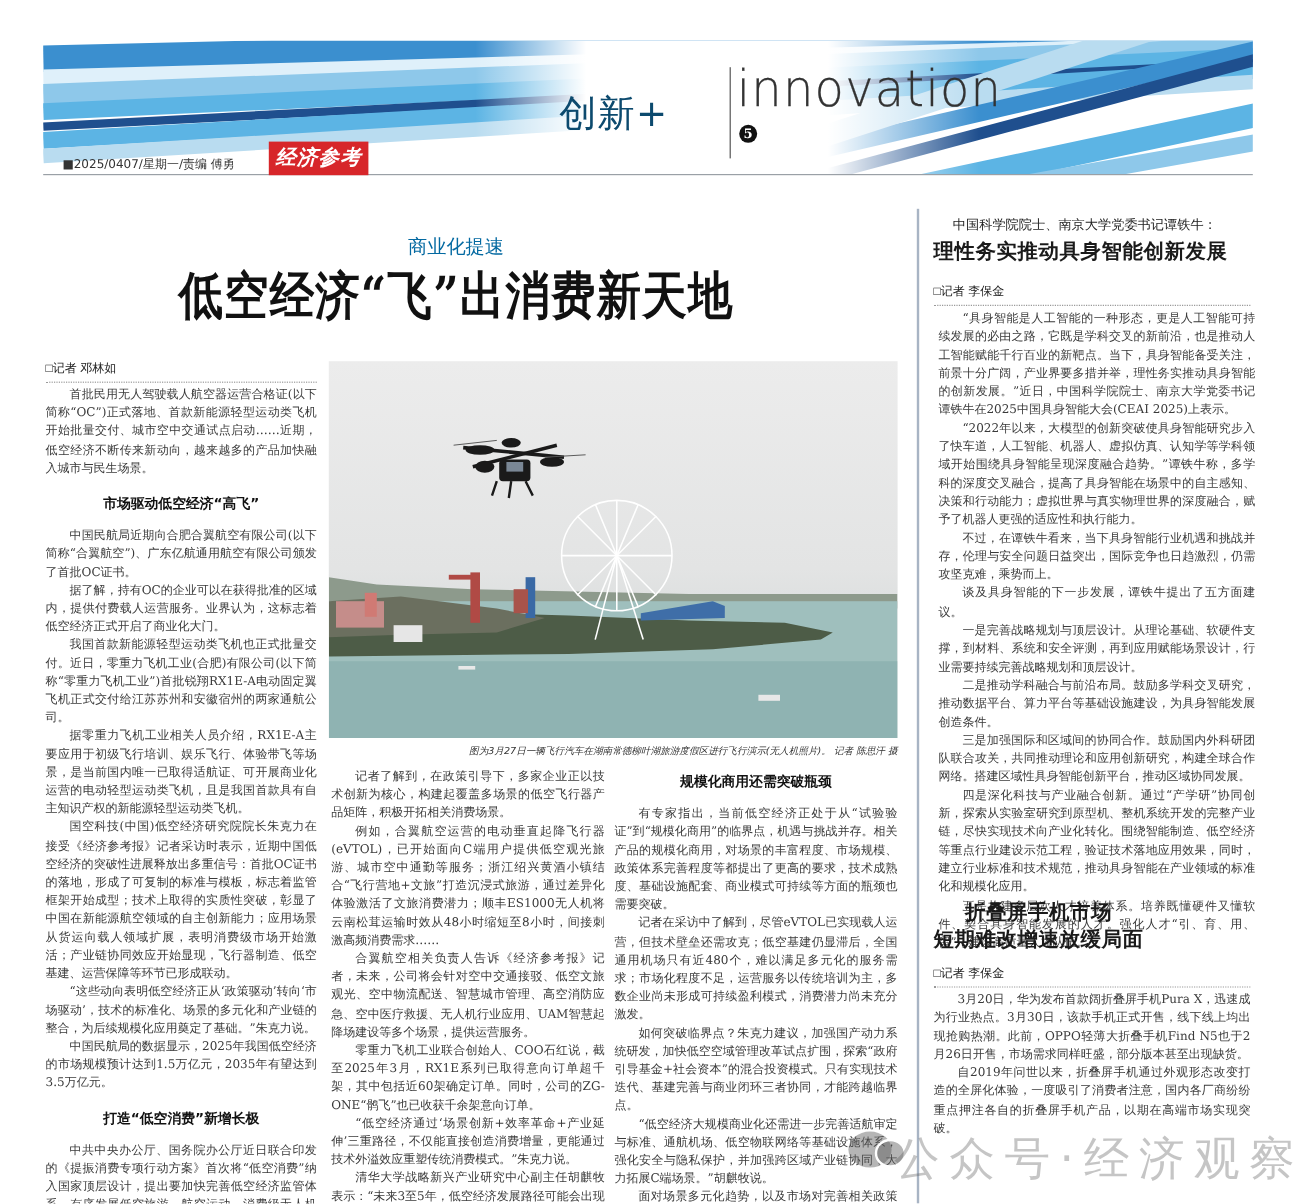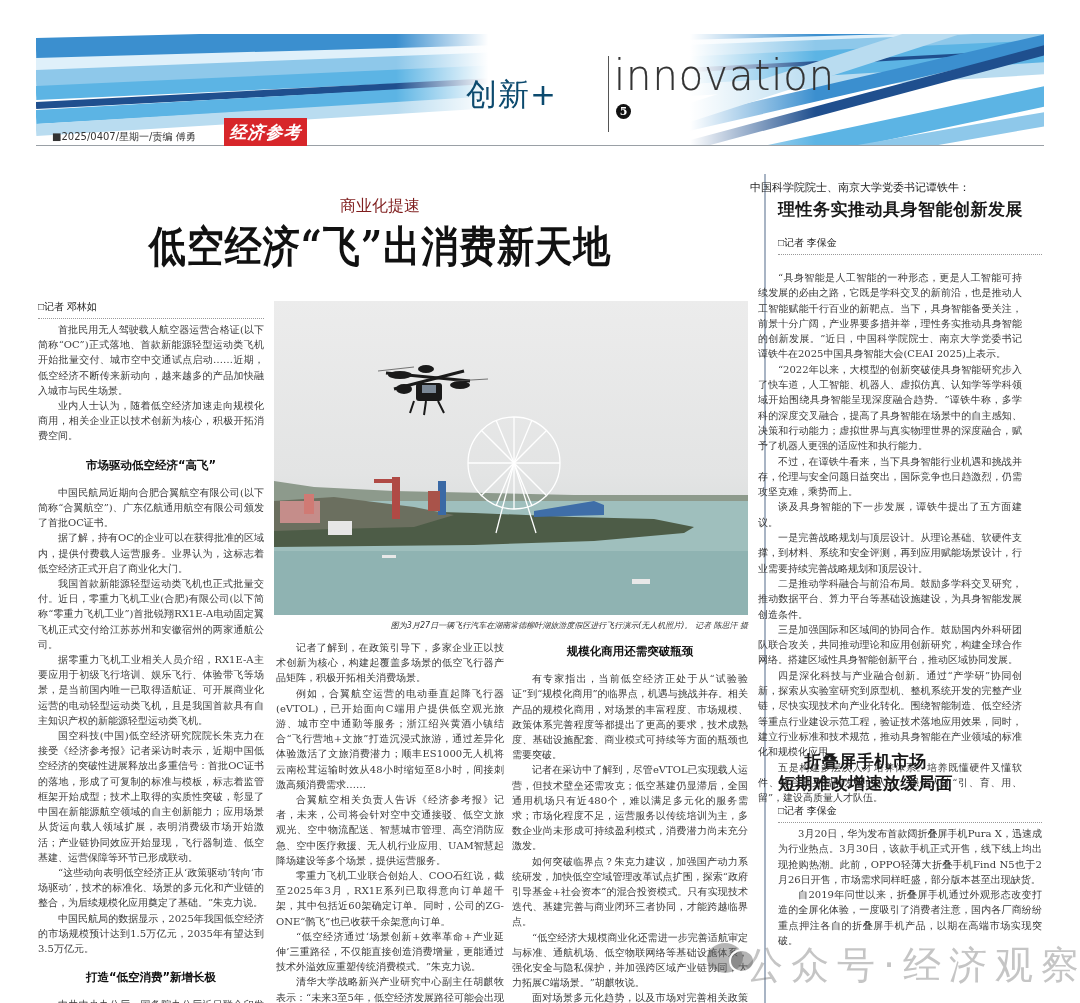--- a/index.html
+++ b/index.html
@@ -39,21 +39,21 @@
   .logo {
     position: absolute; left: 224px; top: 118px; width: 83px; height: 28px;
     background: #d7262a; color: #fff; font-family: "DejaVu Serif", serif;
     font-size: 17px; line-height: 28px; text-align: center; font-weight: bold; font-style: italic;
     letter-spacing: 1px;
   }
 
   
   .kicker {
     position: absolute; left: 0; width: 760px; top: 196px; text-align: center;
-    font-family: "DejaVu Sans", sans-serif; font-size: 16px; color: #7f1d1d;
+    font-family: "DejaVu Sans", sans-serif; font-size: 16px; color: #0369a1;
   }
   .headline {
     position: absolute; left: 0; width: 760px; top: 222px; text-align: center;
     font-family: "DejaVu Serif", serif; font-size: 37px; font-weight: bold; color: #111;
     letter-spacing: 1px; transform: scaleY(1.15);
   }
   .byline {
     position: absolute; font-family: Liberation Sans, sans-serif; font-size: 10px; color: #222;
     border-bottom: 1px dotted #999; padding-bottom: 4px;
   }
@@ -72,21 +72,21 @@
     background: linear-gradient(180deg, #ececec 0%, #e3e4e4 55%, #dfe1e1 62%);
   }
   .caption {
     position: absolute; left: 274px; top: 620px; width: 474px; text-align: right;
     font-family: "DejaVu Sans", sans-serif; font-size: 8px; color: #333; font-style: italic;
   }
 
   
   .rule-v { position: absolute; left: 764px; top: 174px; width: 2px; height: 829px; background: #a8b4c4; }
   .r-kicker {
-    position: absolute; left: 750px; top: 180px; font-family: Liberation Sans, sans-serif;
+    position: absolute; left: 794px; top: 180px; font-family: Liberation Sans, sans-serif;
     font-size: 11px; color: #222;
   }
   .r-headline {
     position: absolute; left: 778px; top: 198px; font-family: Liberation Mono, monospace;
     font-size: 17px; font-weight: bold; color: #1a1a1a; letter-spacing: 0.5px;
   }
   .r-headline2 {
     position: absolute; left: 778px; top: 750px; font-family: "DejaVu Sans", sans-serif;
     font-size: 17px; font-weight: bold; color: #1a1a1a; line-height: 22px; letter-spacing: 0.5px; text-align: center;
   }
@@ -130,21 +130,20 @@
 <div class="dateline">■2025/0407/星期一/责编 傅勇</div>
 <div class="logo">经济参考报</div>
 
 <div class="kicker">商业化提速</div>
 <div class="headline">低空经济“飞”出消费新天地</div>
 
 <div class="byline" style="left:38px;top:300px;width:226px;">□记者 邓林如</div>
 
 <div class="col" id="col1" style="left:38px;top:322px;width:226px;">
     <p>首批民用无人驾驶载人航空器运营合格证(以下简称“OC”)正式落地、首款新能源轻型运动类飞机开始批量交付、城市空中交通试点启动……近期，低空经济不断传来新动向，越来越多的产品加快融入城市与民生场景。</p>
-    <p>业内人士认为，随着低空经济加速走向规模化商用，相关企业正以技术创新为核心，积极开拓消费空间。</p>
     <div class="subhead">市场驱动低空经济“高飞”</div>
     <p>中国民航局近期向合肥合翼航空有限公司(以下简称“合翼航空”)、广东亿航通用航空有限公司颁发了首批OC证书。</p>
     <p>据了解，持有OC的企业可以在获得批准的区域内，提供付费载人运营服务。业界认为，这标志着低空经济正式开启了商业化大门。</p>
     <p>我国首款新能源轻型运动类飞机也正式批量交付。近日，零重力飞机工业(合肥)有限公司(以下简称“零重力飞机工业”)首批锐翔RX1E-A电动固定翼飞机正式交付给江苏苏州和安徽宿州的两家通航公司。</p>
     <p>据零重力飞机工业相关人员介绍，RX1E-A主要应用于初级飞行培训、娱乐飞行、体验带飞等场景，是当前国内唯一已取得适航证、可开展商业化运营的电动轻型运动类飞机，且是我国首款具有自主知识产权的新能源轻型运动类飞机。</p>
     <p>国空科技(中国)低空经济研究院院长朱克力在接受《经济参考报》记者采访时表示，近期中国低空经济的突破性进展释放出多重信号：首批OC证书的落地，形成了可复制的标准与模板，标志着监管框架开始成型；技术上取得的实质性突破，彰显了中国在新能源航空领域的自主创新能力；应用场景从货运向载人领域扩展，表明消费级市场开始激活；产业链协同效应开始显现，飞行器制造、低空基建、运营保障等环节已形成联动。</p>
     <p>“这些动向表明低空经济正从‘政策驱动’转向‘市场驱动’，技术的标准化、场景的多元化和产业链的整合，为后续规模化应用奠定了基础。”朱克力说。</p>
     <p>中国民航局的数据显示，2025年我国低空经济的市场规模预计达到1.5万亿元，2035年有望达到3.5万亿元。</p>
     <div class="subhead">打造“低空消费”新增长极</div>
     <p>中共中央办公厅、国务院办公厅近日联合印发的《提振消费专项行动方案》首次将“低空消费”纳入国家顶层设计，提出要加快完善低空经济监管体系，有序发展低空旅游、航空运动、消费级无人机等低空消费。</p>
@@ -216,21 +215,21 @@
     <p>记者在采访中了解到，尽管eVTOL已实现载人运营，但技术壁垒还需攻克；低空基建仍显滞后，全国通用机场只有近480个，难以满足多元化的服务需求；市场化程度不足，运营服务以传统培训为主，多数企业尚未形成可持续盈利模式，消费潜力尚未充分激发。</p>
     <p>如何突破临界点？朱克力建议，加强国产动力系统研发，加快低空空域管理改革试点扩围，探索“政府引导基金+社会资本”的混合投资模式。只有实现技术迭代、基建完善与商业闭环三者协同，才能跨越临界点。</p>
     <p>“低空经济大规模商业化还需进一步完善适航审定与标准、通航机场、低空物联网络等基础设施体系，强化安全与隐私保护，并加强跨区域产业链协同，大力拓展C端场景。”胡麒牧说。</p>
     <p>面对场景多元化趋势，以及市场对完善相关政策法规、建设配套基础设施、加快人才培养等方面的需求，合翼航空总经理李晓娜建议，通过推动政策创新和加强基建投入、技术赋能、安全保障、产业协同等多个方面，为低空经济的商业化场景落地提供系统性支撑。</p>
   </div>
 
 <div class="rule-v"></div>
 <div class="r-kicker">中国科学院院士、南京大学党委书记谭铁牛：</div>
 <div class="r-headline">理性务实推动具身智能创新发展</div>
 <div class="byline" style="left:778px;top:236px;width:264px;">□记者 李保金</div>
-<div class="col" id="side1" style="left:758px;top:258px;width:264px;line-height:15.3px;margin-top:12px;">
+<div class="col" id="side1" style="left:782px;top:258px;width:264px;line-height:15.3px;">
     <p>“具身智能是人工智能的一种形态，更是人工智能可持续发展的必由之路，它既是学科交叉的新前沿，也是推动人工智能赋能千行百业的新靶点。当下，具身智能备受关注，前景十分广阔，产业界要多措并举，理性务实推动具身智能的创新发展。”近日，中国科学院院士、南京大学党委书记谭铁牛在2025中国具身智能大会(CEAI 2025)上表示。</p>
     <p>“2022年以来，大模型的创新突破使具身智能研究步入了快车道，人工智能、机器人、虚拟仿真、认知学等学科领域开始围绕具身智能呈现深度融合趋势。”谭铁牛称，多学科的深度交叉融合，提高了具身智能在场景中的自主感知、决策和行动能力；虚拟世界与真实物理世界的深度融合，赋予了机器人更强的适应性和执行能力。</p>
     <p>不过，在谭铁牛看来，当下具身智能行业机遇和挑战并存，伦理与安全问题日益突出，国际竞争也日趋激烈，仍需攻坚克难，乘势而上。</p>
     <p>谈及具身智能的下一步发展，谭铁牛提出了五方面建议。</p>
     <p>一是完善战略规划与顶层设计。从理论基础、软硬件支撑，到材料、系统和安全评测，再到应用赋能场景设计，行业需要持续完善战略规划和顶层设计。</p>
     <p>二是推动学科融合与前沿布局。鼓励多学科交叉研究，推动数据平台、算力平台等基础设施建设，为具身智能发展创造条件。</p>
     <p>三是加强国际和区域间的协同合作。鼓励国内外科研团队联合攻关，共同推动理论和应用创新研究，构建全球合作网络。搭建区域性具身智能创新平台，推动区域协同发展。</p>
     <p>四是深化科技与产业融合创新。通过“产学研”协同创新，探索从实验室研究到原型机、整机系统开发的完整产业链，尽快实现技术向产业化转化。围绕智能制造、低空经济等重点行业建设示范工程，验证技术落地应用效果，同时，建立行业标准和技术规范，推动具身智能在产业领域的标准化和规模化应用。</p>
     <p>五是构建多层次人才培养体系。培养既懂硬件又懂软件、契合具身智能发展的人才。强化人才“引、育、用、留”，建设高质量人才队伍。</p>
   </div>

